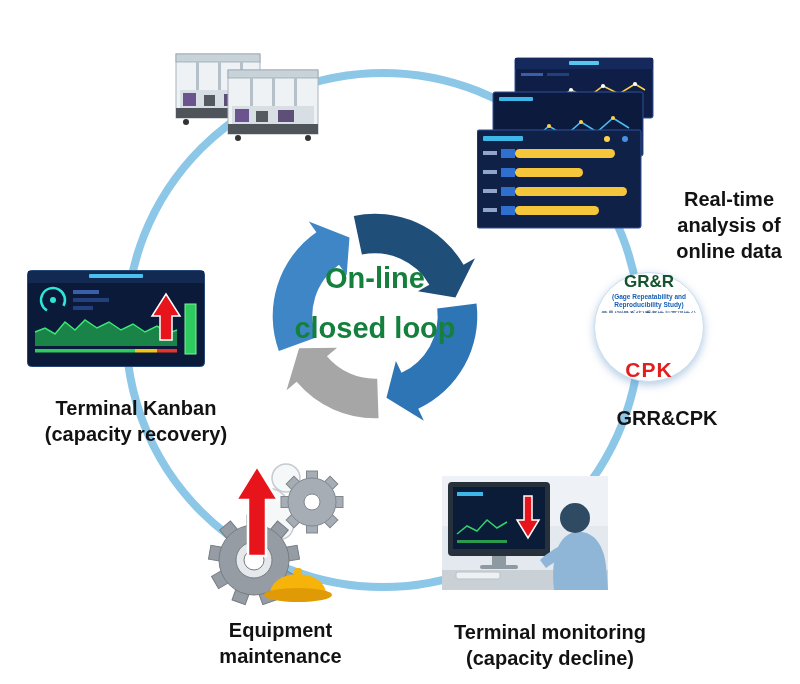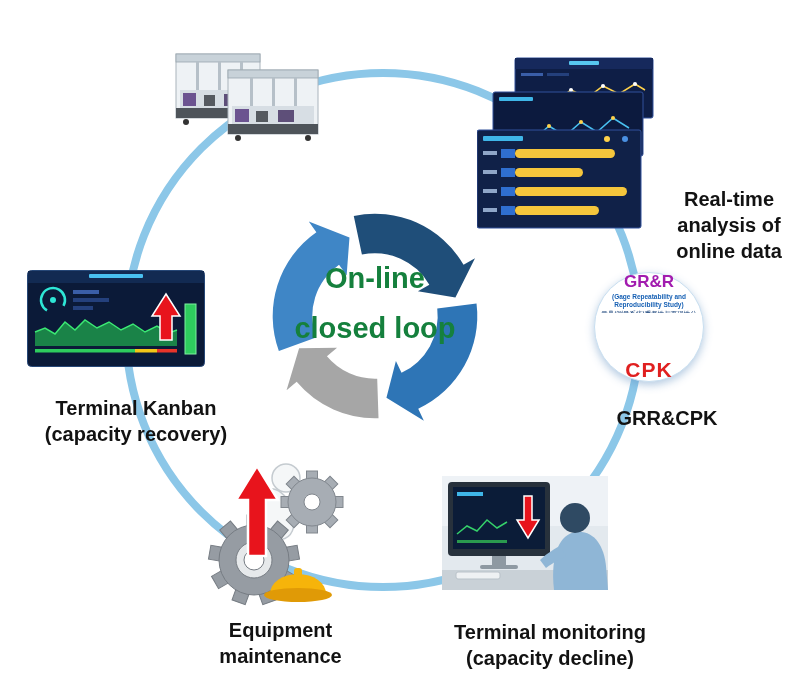--- a/index.html
+++ b/index.html
@@ -23,21 +23,21 @@
   .node-maintenance  { left:200px; top:448px; width:154px; height:170px; }
   .node-kanban       { left:27px;  top:270px; width:178px; height:97px; }
 
   .grr-badge {
     position:absolute; left:594px; top:272px; width:110px; height:110px;
     border-radius:50%; background:#fff; border:1px solid #c9dff0;
     box-shadow:0 3px 8px rgba(90,140,190,.45);
     display:flex; flex-direction:column; align-items:center; justify-content:center;
     gap:1px; text-align:center;
   }
-  .grr-title { color:#a21caf; font-weight:bold; font-size:17px; line-height:1.1; }
+  .grr-title { color:#14532d; font-weight:bold; font-size:17px; line-height:1.1; }
   .grr-sub   { color:#1660B4; font-weight:bold; font-size:6.5px; line-height:1.25; white-space:pre-line; }
   .grr-note  { color:#0E3A74; font-size:6.5px; line-height:1.2; max-width:96px; overflow:hidden; }
   .grr-cpk   { color:#E02020; font-weight:bold; font-size:21px; letter-spacing:1px; line-height:1.1;margin-top:44px; }
 
   .label {
     position:absolute; font-weight:bold; color:#121212;
     text-align:center; white-space:pre-line; line-height:1.28;
   }
   .label-field       { left:2px;   top:158px; width:186px; font-size:21px; }
   .label-realtime    { left:658px; top:146px; width:142px; font-size:20px; line-height:1.3;margin-top:40px; }

